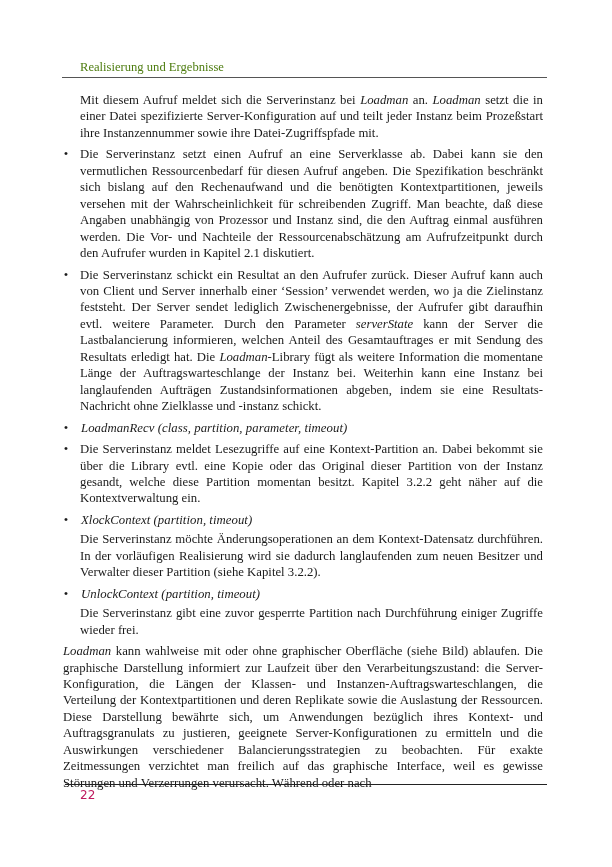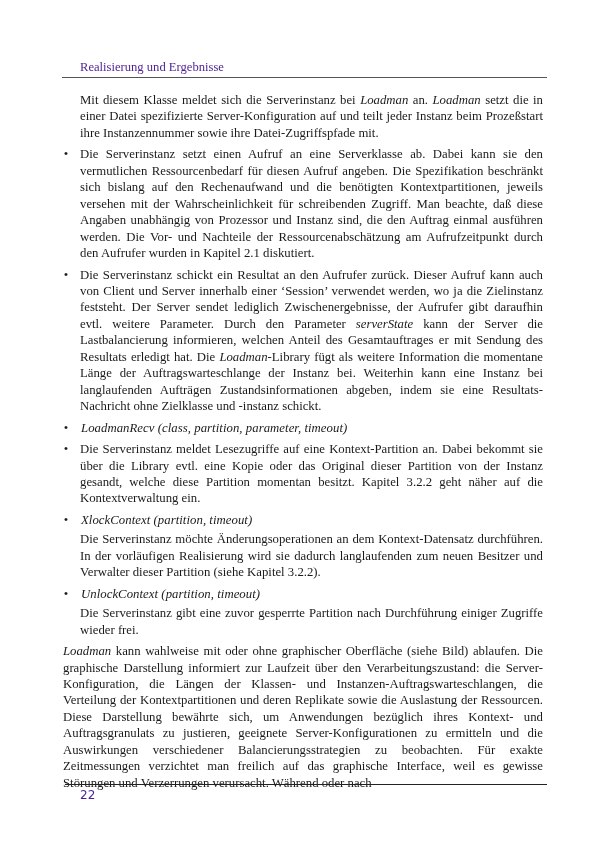--- a/index.html
+++ b/index.html
@@ -14,21 +14,21 @@
       overflow: hidden;
       font-family: "Liberation Serif", "DejaVu Serif", serif;
       color: #1a1a1a;
     }
     .running-header {
       position: absolute;
       left: 80px;
       top: 60px;
       font-size: 12.6px;
       line-height: 14px;
-      color: #4c1d95;
+      color: #4d7c0f;
     }
     .header-rule {
       position: absolute;
       left: 62px;
       width: 485px;
       top: 77px;
       height: 0;
       border-top: 1.4px solid #555;
     }
     .content {
@@ -86,32 +86,32 @@
       height: 0;
       border-top: 1.2px solid #222;
     }
     .page-number {
       position: absolute;
       left: 80px;
       top: 788px;
       font-family: "DejaVu Sans", "Liberation Sans", sans-serif;
       font-size: 12px;
       line-height: 14px;
-      color: #4c1d95;
+      color: #be185d;
     }
   </style>
 </head>
 <body>
 
 <div class="running-header">Realisierung und Ergebnisse</div>
 <div class="header-rule"></div>
 
 <div class="content">
 
-  <p class="para indented"><span>Mit diesem Klasse meldet sich die Serverinstanz bei </span><em class="term">Loadman</em><span> an. </span><em class="term">Loadman</em><span> setzt die in einer Datei spezifizierte Server-Konfiguration auf und teilt jeder Instanz beim Prozeßstart ihre Instanzennummer sowie ihre Datei-Zugriffspfade mit.</span></p>
+  <p class="para indented"><span>Mit diesem Aufruf meldet sich die Serverinstanz bei </span><em class="term">Loadman</em><span> an. </span><em class="term">Loadman</em><span> setzt die in einer Datei spezifizierte Server-Konfiguration auf und teilt jeder Instanz beim Prozeßstart ihre Instanzennummer sowie ihre Datei-Zugriffspfade mit.</span></p>
 
   <div class="item">
     <div class="item-head">
       <span class="bullet">•</span>
     </div>
     <div class="item-body">Die Serverinstanz setzt einen Aufruf an eine Serverklasse ab. Dabei kann sie den vermutlichen Ressourcenbedarf für diesen Aufruf angeben. Die Spezifikation beschränkt sich bislang auf den Rechenaufwand und die benötigten Kontextpartitionen, jeweils versehen mit der Wahrscheinlichkeit für schreibenden Zugriff. Man beachte, daß diese Angaben unabhängig von Prozessor und Instanz sind, die den Auftrag einmal ausführen werden. Die Vor- und Nachteile der Ressourcenabschätzung am Aufrufzeitpunkt durch den Aufrufer wurden in Kapitel 2.1 diskutiert.</div>
   </div>
 
   <div class="item">
     <div class="item-head">

